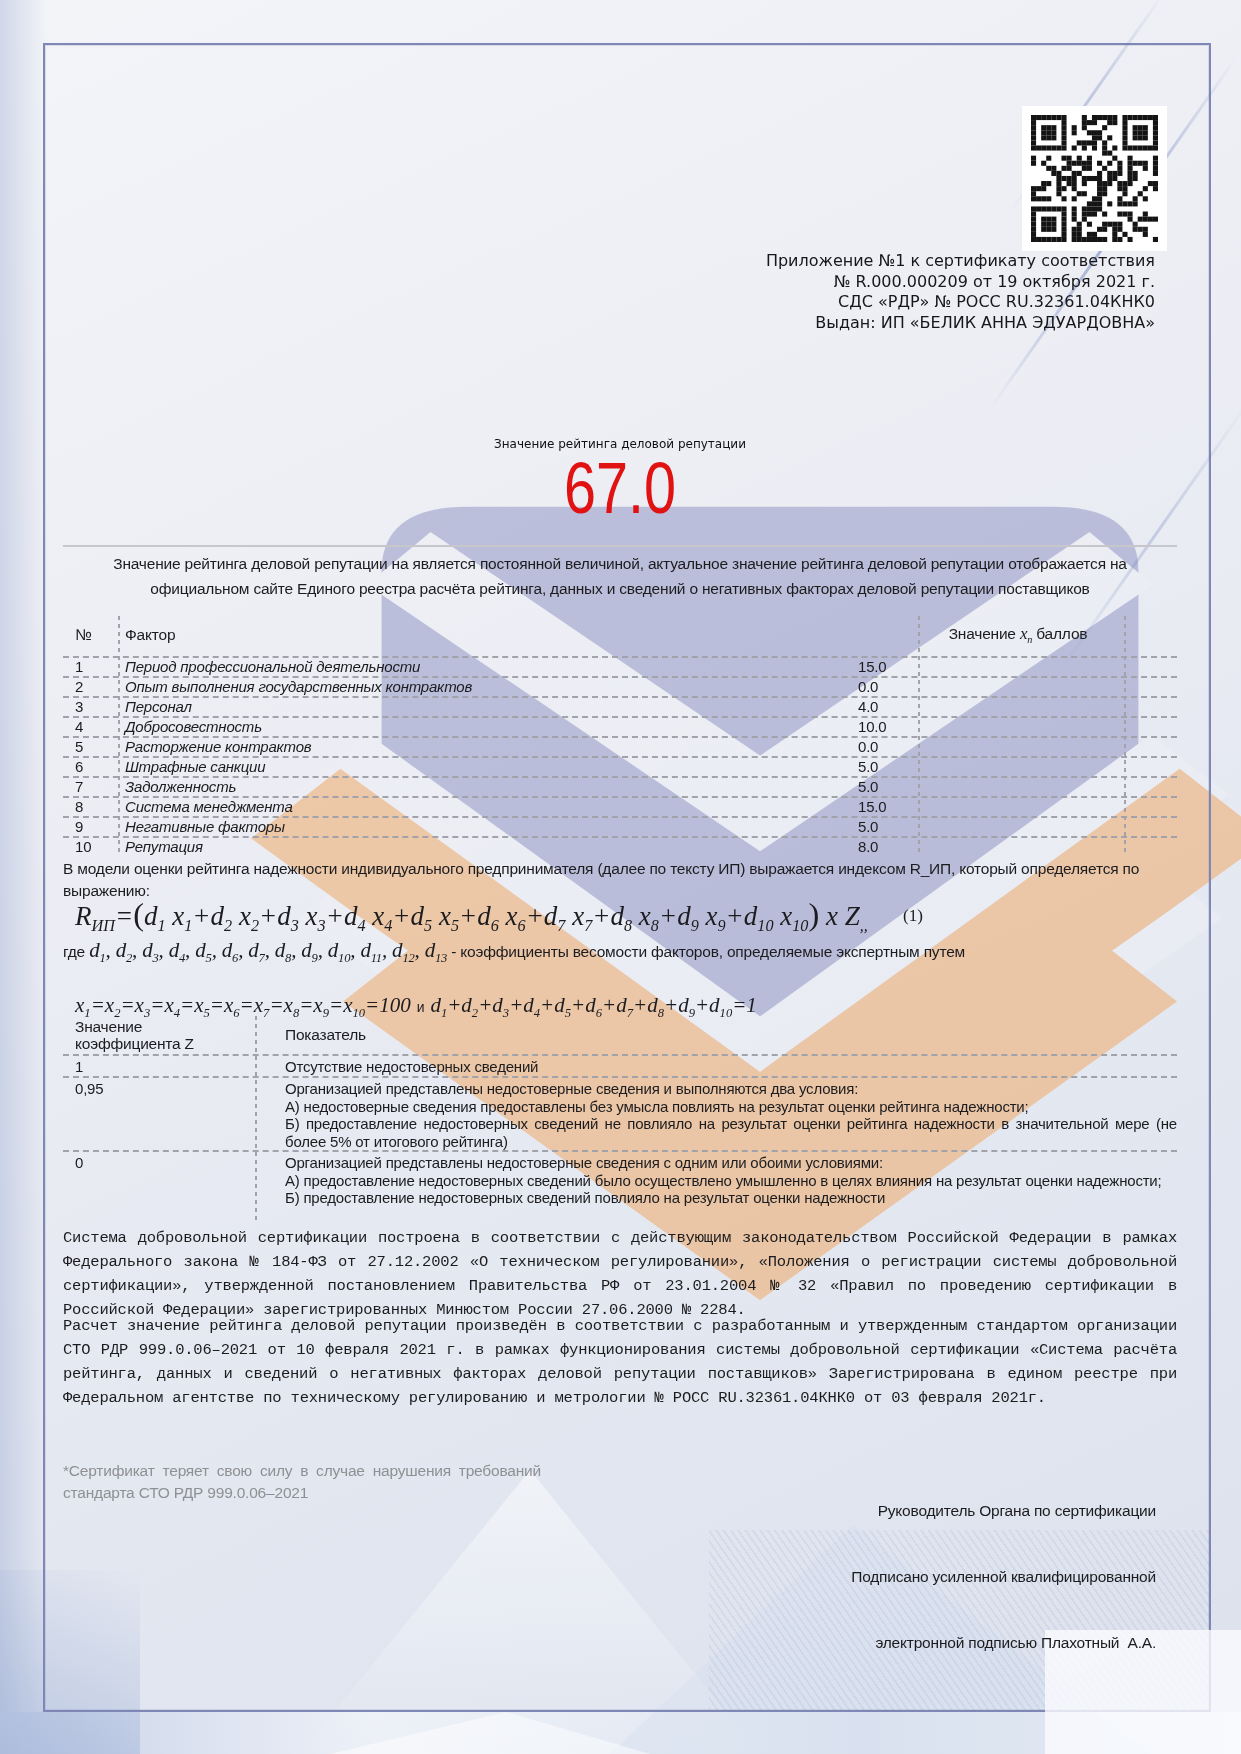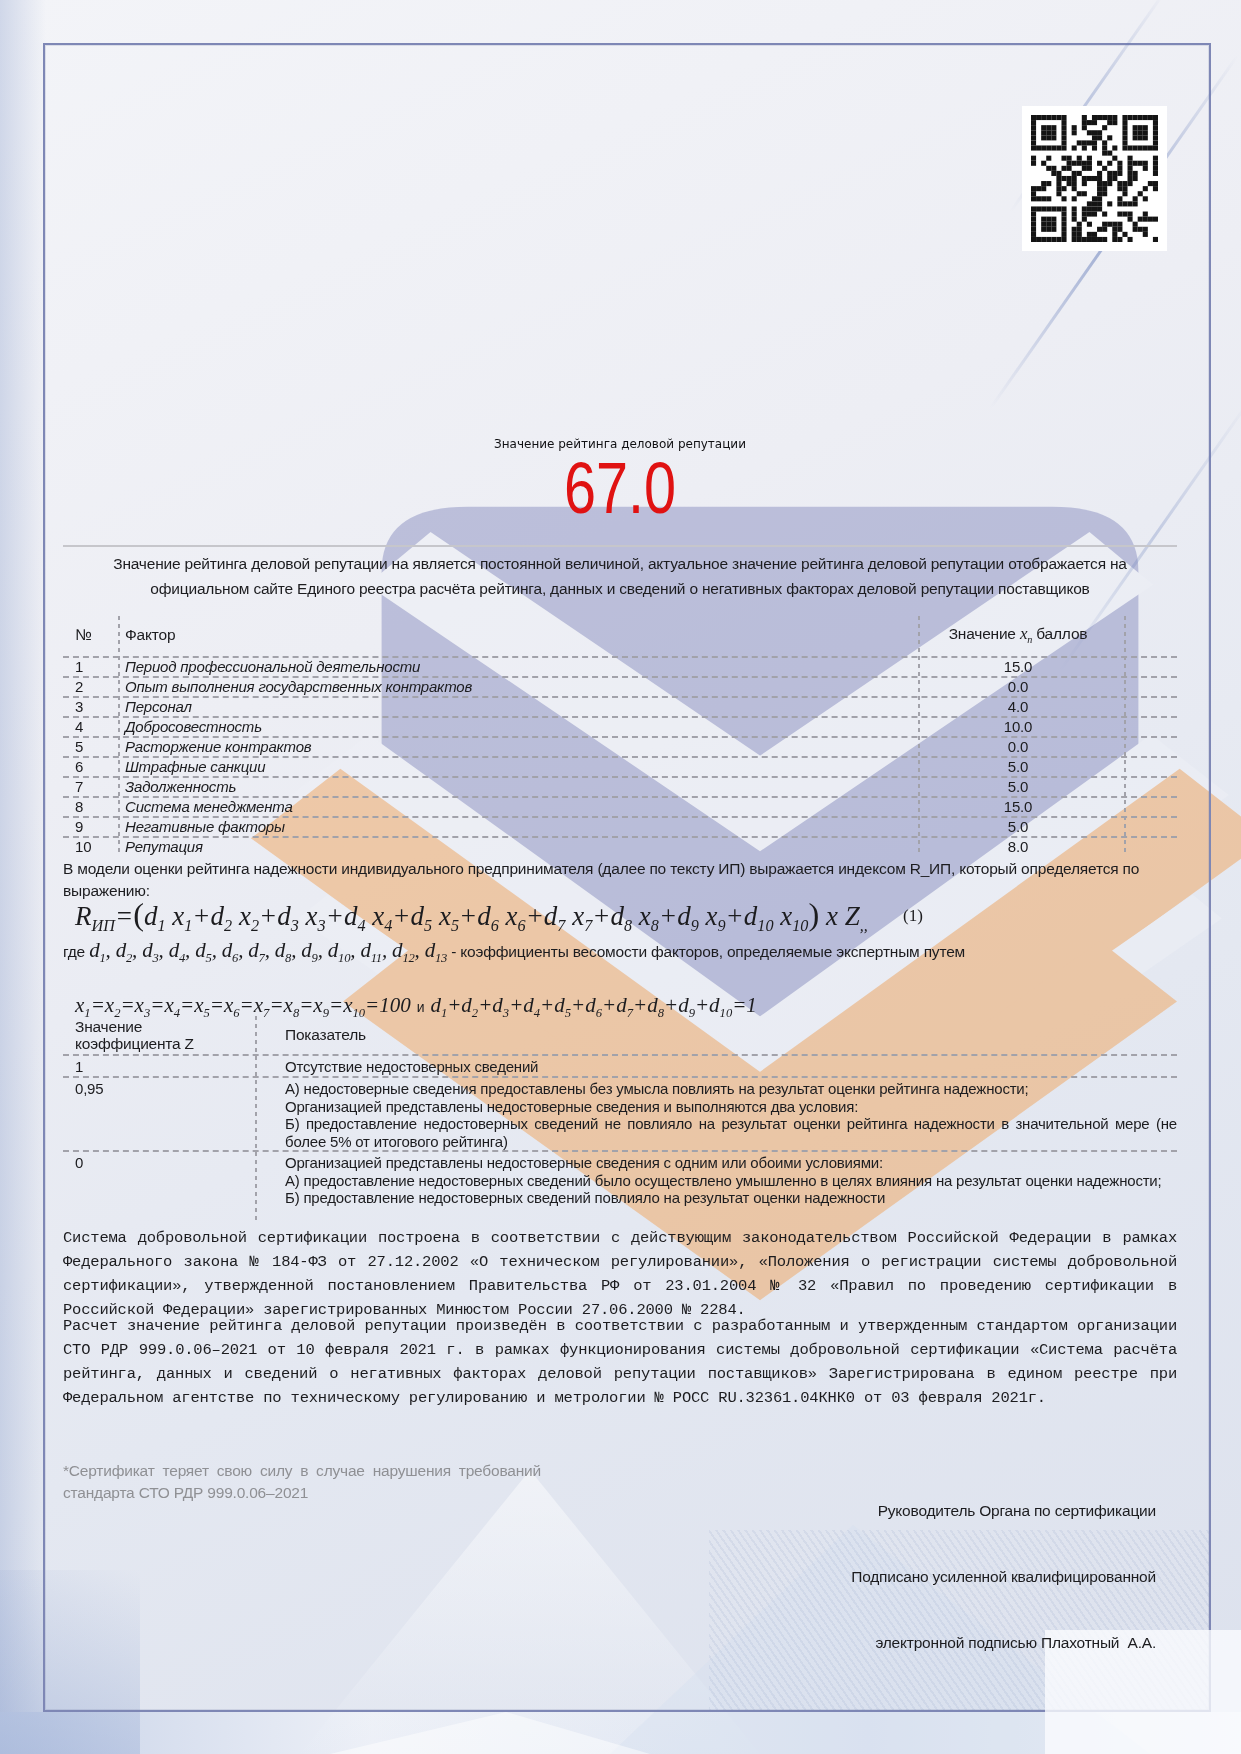--- a/index.html
+++ b/index.html
@@ -58,21 +58,21 @@
   
   .t1{position:absolute;left:63px;top:616px;width:1114px;}
   .t1-head{position:relative;height:40px;font-size:15.5px;}
   .h-no{position:absolute;left:12px;top:10px;}
   .h-f{position:absolute;left:62px;top:10px;}
   .h-v{position:absolute;left:795px;width:320px;top:8px;text-align:center;}
   .t1-row{position:relative;height:20px;box-sizing:border-box;border-top:2px dashed #a2a2aa;font-size:15px;line-height:17px;}
   .t1-row:last-child{border-bottom:2px dashed #a2a2aa;}
   .c-no{position:absolute;left:12px;}
   .c-f{position:absolute;left:62px;font-style:italic;}
-  .c-v{position:absolute;left:795px;width:320px;text-align:center;}
+  .c-v{position:absolute;left:795px;width:320px;text-align:left;}
   .vd{position:absolute;top:0;bottom:0;width:2px;
       background:repeating-linear-gradient(180deg,#a2a2aa 0 4px,transparent 4px 8px);}
   .vd1{left:55px;} .vd2{left:855px;} .vd3{left:1061px;} .vdz{left:192px;}
   
   .formula{font-family:"Liberation Serif","DejaVu Serif",serif;font-style:italic;}
   .formula sub{font-size:60%;line-height:0;font-style:italic;}
   .par{font-size:120%;font-style:normal;}
   .f-big{font-size:27px;}
   .f-mid{font-size:21px;}
   .model-p{position:absolute;left:63px;width:1114px;top:858px;font-size:15.5px;line-height:22px;}
@@ -426,20 +426,26 @@
           <rect x="12" y="24" width="1" height="1"></rect>
           <rect x="13" y="24" width="1" height="1"></rect>
           <rect x="14" y="24" width="1" height="1"></rect>
           <rect x="16" y="24" width="1" height="1"></rect>
           <rect x="17" y="24" width="1" height="1"></rect>
           <rect x="19" y="24" width="1" height="1"></rect>
           <rect x="24" y="24" width="1" height="1"></rect>
         </svg>
     </div>
 
+    <div class="doc-header ds">
+      <div>Приложение №1 к сертификату соответствия</div>
+      <div>№ R.000.000209 от 19 октября 2021 г.</div>
+      <div>СДС «РДР» № РОСС RU.32361.04КНК0</div>
+      <div>Выдан: ИП «БЕЛИК АННА ЭДУАРДОВНА»</div>
+    </div>
 
 
     <div class="rating-label ds">Значение рейтинга деловой репутации</div>
     <div class="rating-value">67.0</div>
 
     <div class="divider"></div>
 
     <div class="intro cond">Значение рейтинга деловой репутации на является постоянной величиной, актуальное значение рейтинга деловой репутации отображается на официальном сайте Единого реестра расчёта рейтинга, данных и сведений о негативных факторах деловой репутации поставщиков</div>
 
     <div class="t1 cond">
@@ -531,22 +537,22 @@
       </div>
       <div class="t2-row r1">
         <span class="z-val">1</span>
         <div class="z-desc">
             <div>Отсутствие недостоверных сведений</div>
           </div>
       </div>
       <div class="t2-row r2">
         <span class="z-val">0,95</span>
         <div class="z-desc">
+          <div>Организацией представлены недостоверные сведения и выполняются два условия:</div>
           <div>А) недостоверные сведения предоставлены без умысла повлиять на результат оценки рейтинга надежности;</div>
-          <div>Организацией представлены недостоверные сведения и выполняются два условия:</div>
           <div>Б) предоставление недостоверных сведений не повлияло на результат оценки рейтинга надежности в значительной мере (не более 5% от итогового рейтинга)</div>
         </div>
       </div>
       <div class="t2-row r3">
         <span class="z-val">0</span>
         <div class="z-desc">
           <div>Организацией представлены недостоверные сведения с одним или обоими условиями:</div>
           <div>А) предоставление недостоверных сведений было осуществлено умышленно в целях влияния на результат оценки надежности;</div>
           <div>Б) предоставление недостоверных сведений повлияло на результат оценки надежности</div>
         </div>

